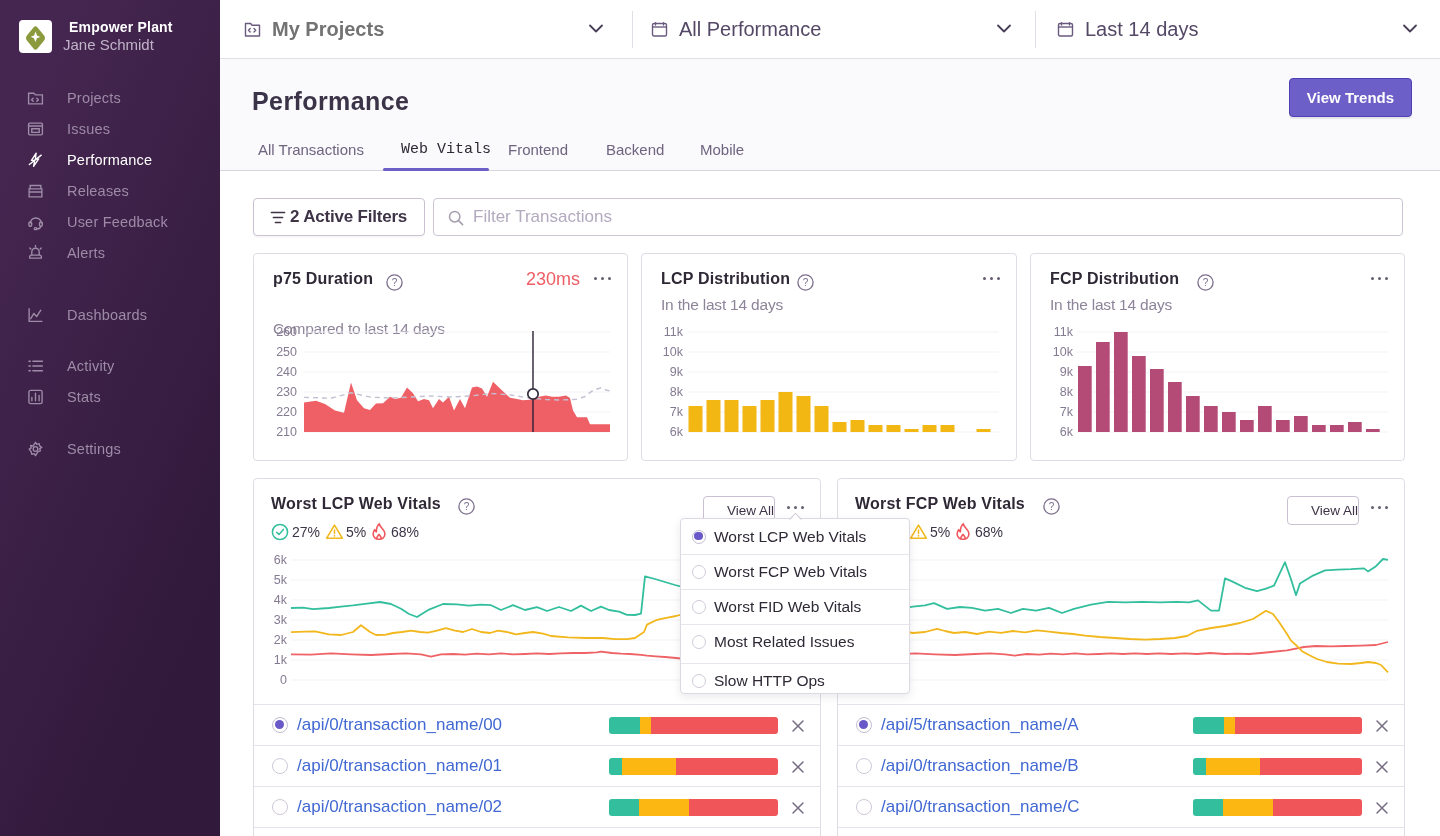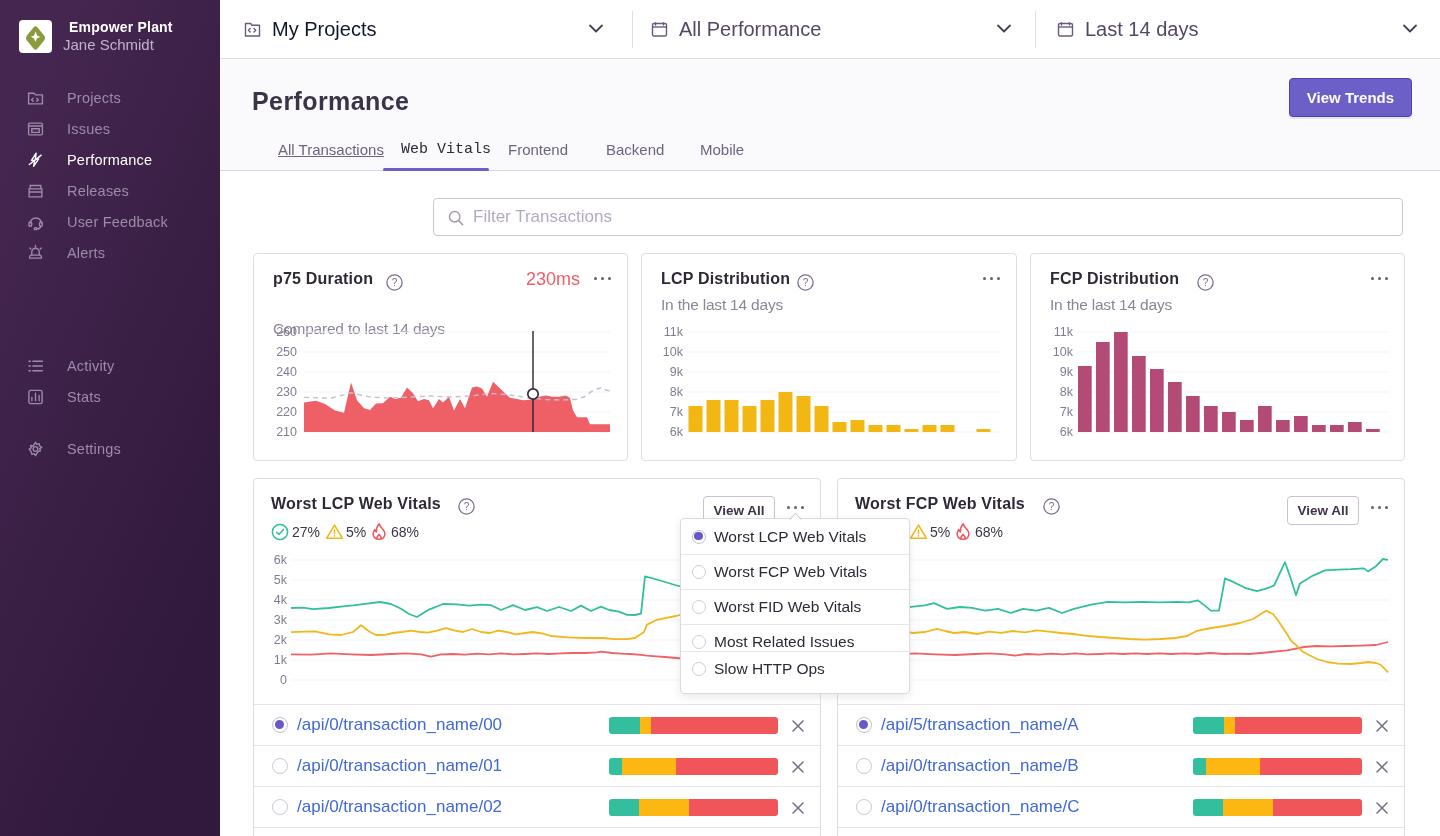--- a/index.html
+++ b/index.html
@@ -41,21 +41,21 @@
 
 
 .card { position:absolute; background:#fff; border:1px solid #e0dce5; border-radius:4px; }
 .ctitle { position:absolute; font-size:16px; font-weight:600; color:#2f2936; letter-spacing:0.2px;}
 .csub { position:absolute; font-size:15.5px; color:#8d8499; letter-spacing:-0.2px; }
 .dots { position:absolute; width:18px; height:4px; }
 .dots i { position:absolute; top:1px; width:3px; height:3px; border-radius:50%; background:#655d70; }
 .dots i:nth-child(1){left:0} .dots i:nth-child(2){left:7px} .dots i:nth-child(3){left:14px}
 
 
-.viewall { position:absolute; width:72px; height:29px; background:#fff; border:1px solid #c9c0d1; border-radius:4px; font-size:13.5px; font-weight:bold; color:#3f3347; text-align:center; line-height:27px; }
+.viewall { position:absolute; width:72px; height:29px; background:#fff; border:1px solid #c9c0d1; border-radius:4px; font-size:13.5px; font-weight:normal; color:#3f3347; text-align:right; line-height:27px; }
 .trow { position:absolute; width:566px; height:41px; border-top:1px solid #e7e3ec; background:#fff;}
 .tlink { position:absolute; left:43px; top:50%; transform:translateY(-50%); font-size:17px; color:#4168d3; }
 .radio { position:absolute; left:18px; top:50%; transform:translateY(-50%); width:16px; height:16px; border-radius:50%; border:1.4px solid #cfc7d8; background:#fff;}
 .radio.sel { border:1.4px solid #c5bcd2; }
 .radio.sel::after { content:""; position:absolute; left:1.7px; top:1.7px; width:9.8px; height:9.8px; border-radius:50%; background:#6a58c8; }
 .vbar { position:absolute; left:355px; top:12px; width:169px; height:17px; border-radius:3px; overflow:hidden; }
 .vbar i { display:block; float:left; height:17px; }
 .xicon { position:absolute; left:537px; top:14px; }
 
 
@@ -73,21 +73,21 @@
 <body>
 <div id="root">
   <div class="abs" style="left:220px; top:59px; width:1220px; height:111px; background:#faf9fb;"></div>
 
   <div id="topbar">
     <svg class="abs" style="left:24px; top:21px;" width="17" height="17" viewBox="0 0 17 17" fill="none" stroke="#6a5a7e" stroke-width="1.4">
       <path d="M1.5 15 V2.5 h5.2 l1.1 1.7 h7.7 V15 z" stroke-linejoin="round"></path>
       <path d="M6.2 7.6 L4.5 9.3 L6.2 11" stroke-linecap="round" stroke-linejoin="round"></path>
       <path d="M10 7.6 L11.7 9.3 L10 11" stroke-linecap="round" stroke-linejoin="round"></path>
     </svg>
-    <span class="abs" style="left:52px; top:18px; font-size:20px; color:#0f172a;">My Projects</span>
+    <span class="abs" style="left:52px; top:18px; font-size:20px; color:#737373;font-weight:bold;">My Projects</span>
     <svg class="abs chev" style="left:368px;" width="16" height="10" viewBox="0 0 16 10" fill="none" stroke="#493e58" stroke-width="1.8">
         <path d="M2 1.5 L8 7.5 L14 1.5" stroke-linecap="round" stroke-linejoin="round"></path>
       </svg>
     <div class="tdiv" style="left:412px;"></div>
 
     <svg class="abs" style="left:431px; top:21px;" width="17" height="17" viewBox="0 0 17 17" fill="none" stroke="#6a5a7e" stroke-width="1.4">
       <rect x="1.5" y="2.5" width="14" height="12.5" rx="1.5"></rect>
       <path d="M1.5 6 h14"></path>
       <path d="M4.5 4 v-2.4 M12.5 4 v-2.4" stroke-linecap="round"></path>
     </svg>
@@ -160,20 +160,27 @@
       <span class="txt">User Feedback</span>
     </div>
     <div class="nav" style="top:237px;">
       <svg width="17" height="17" viewBox="0 0 16 16" fill="none" stroke="currentColor" stroke-width="1.3">
         <path d="M4.5 10 V7 a3.5 3.5 0 0 1 7 0 v3"></path>
         <path d="M2.5 12.8 h11 v-1.6 a1.6 1.6 0 0 0 -1.6 -1.2 h-7.8 a1.6 1.6 0 0 0 -1.6 1.2 z"></path>
         <path d="M8 1 v1.4 M2.6 3.2 l1 1 M13.4 3.2 l-1 1" stroke-linecap="round"></path>
       </svg>
       <span class="txt">Alerts</span>
     </div>
+    <div class="nav" style="top:299px;">
+      <svg width="17" height="17" viewBox="0 0 16 16" fill="none" stroke="currentColor" stroke-width="1.3">
+        <path d="M2 2 v12 h12" stroke-linecap="round"></path>
+        <path d="M3.5 11.5 L6.5 6.5 L9 9.5 L13 3.5" stroke-linecap="round" stroke-linejoin="round"></path>
+      </svg>
+      <span class="txt">Dashboards</span>
+    </div>
     <div class="nav" style="top:350px;">
       <svg width="17" height="17" viewBox="0 0 16 16" fill="none" stroke="currentColor" stroke-width="1.3">
         <path d="M5.5 3.5 h9 M5.5 8 h9 M5.5 12.5 h9" stroke-linecap="round"></path>
         <path d="M1.8 3.5 h1.4 M1.8 8 h1.4 M1.8 12.5 h1.4" stroke-linecap="round"></path>
       </svg>
       <span class="txt">Activity</span>
     </div>
     <div class="nav" style="top:381px;">
       <svg width="17" height="17" viewBox="0 0 16 16" fill="none" stroke="currentColor" stroke-width="1.3">
         <rect x="1.8" y="1.8" width="12.4" height="12.4" rx="1.5"></rect>
@@ -188,26 +195,32 @@
       </svg>
       <span class="txt">Settings</span>
     </div>
   </div>
 
   <div id="ptitle">Performance</div>
   <div id="viewtrends">View Trends</div>
 
   <div id="tabline"></div>
   <div id="tabunderline"></div>
-  <div class="tab" style="left:278px;text-decoration:underline;">All Transactions</div>
+  <div class="tab" style="left:258px;">All Transactions</div>
   <div class="tab active" style="left:401px;font-family:Liberation Mono, monospace;">Web Vitals</div>
   <div class="tab" style="left:508px;">Frontend</div>
   <div class="tab" style="left:606px;">Backend</div>
   <div class="tab" style="left:700px;">Mobile</div>
 
+  <div id="filterbtn">
+    <svg class="abs" style="left:16px; top:11px;" width="16" height="15" viewBox="0 0 16 15" stroke="#3f3347" stroke-width="1.7" stroke-linecap="round">
+      <path d="M1.5 2.5 h13 M3.5 7.5 h9 M5.5 12.5 h5"></path>
+    </svg>
+    <span class="lab">2 Active Filters</span>
+  </div>
   <div id="searchbox">
     <svg class="abs" style="left:14px; top:11px;" width="16" height="16" viewBox="0 0 16 16" fill="none" stroke="#a79dae" stroke-width="1.5">
       <circle cx="6.7" cy="6.7" r="5.2"></circle>
       <path d="M10.6 10.6 L14.6 14.6" stroke-linecap="round"></path>
     </svg>
     <span class="ph">Filter Transactions</span>
   </div>
 
   <div class="card" id="card1" style="left:253px; top:253px; width:375px; height:208px;">
     <div class="ctitle" style="left:19px; top:16px;">p75 Duration</div>
@@ -510,19 +523,19 @@
         <span class="dlab">Worst FCP Web Vitals</span>
       </div>
     <div class="ditem" style="top:70px;">
         <span class="dradio"></span>
         <span class="dlab">Worst FID Web Vitals</span>
       </div>
     <div class="ditem" style="top:105px;">
         <span class="dradio"></span>
         <span class="dlab">Most Related Issues</span>
       </div>
-    <div class="ditem" style="top:132px;">
+    <div class="ditem" style="top:144px;">
         <span class="dradio"></span>
         <span class="dlab">Slow HTTP Ops</span>
       </div>
   </div>
 
 </div>
 
 </body></html>

